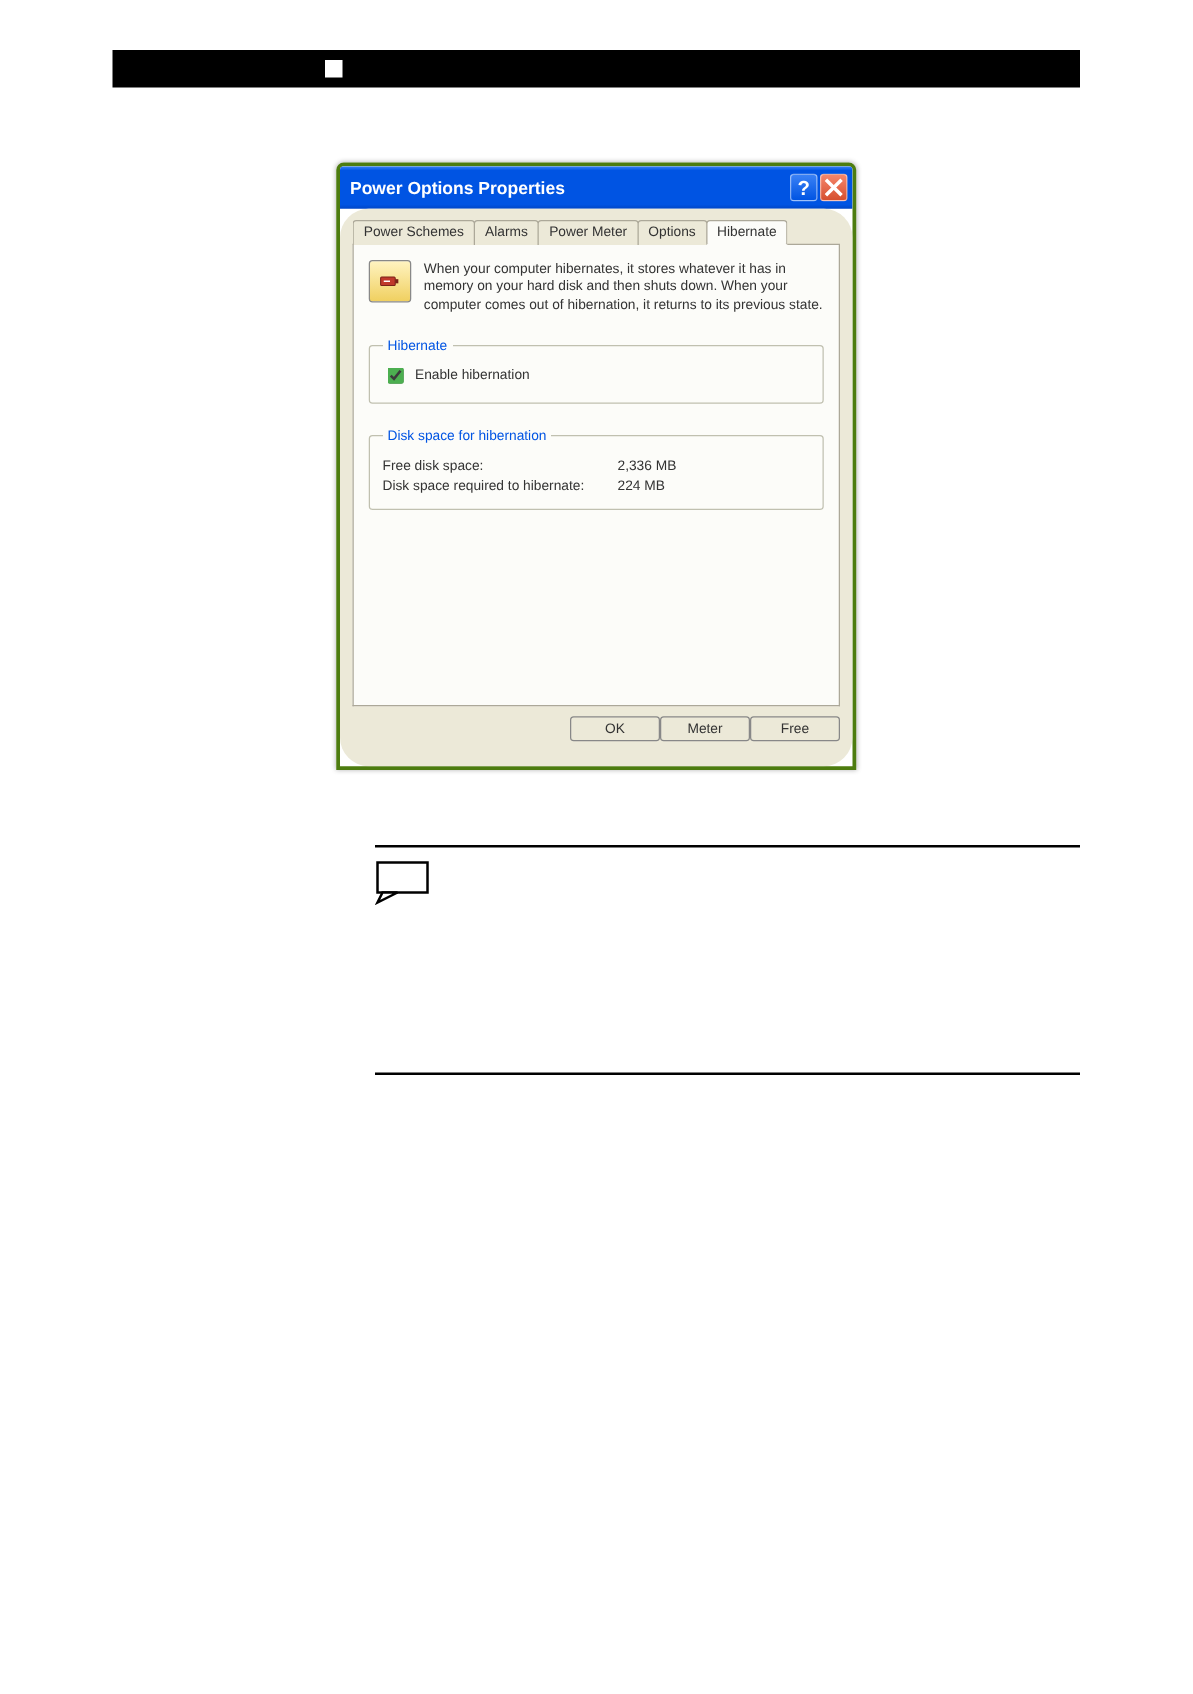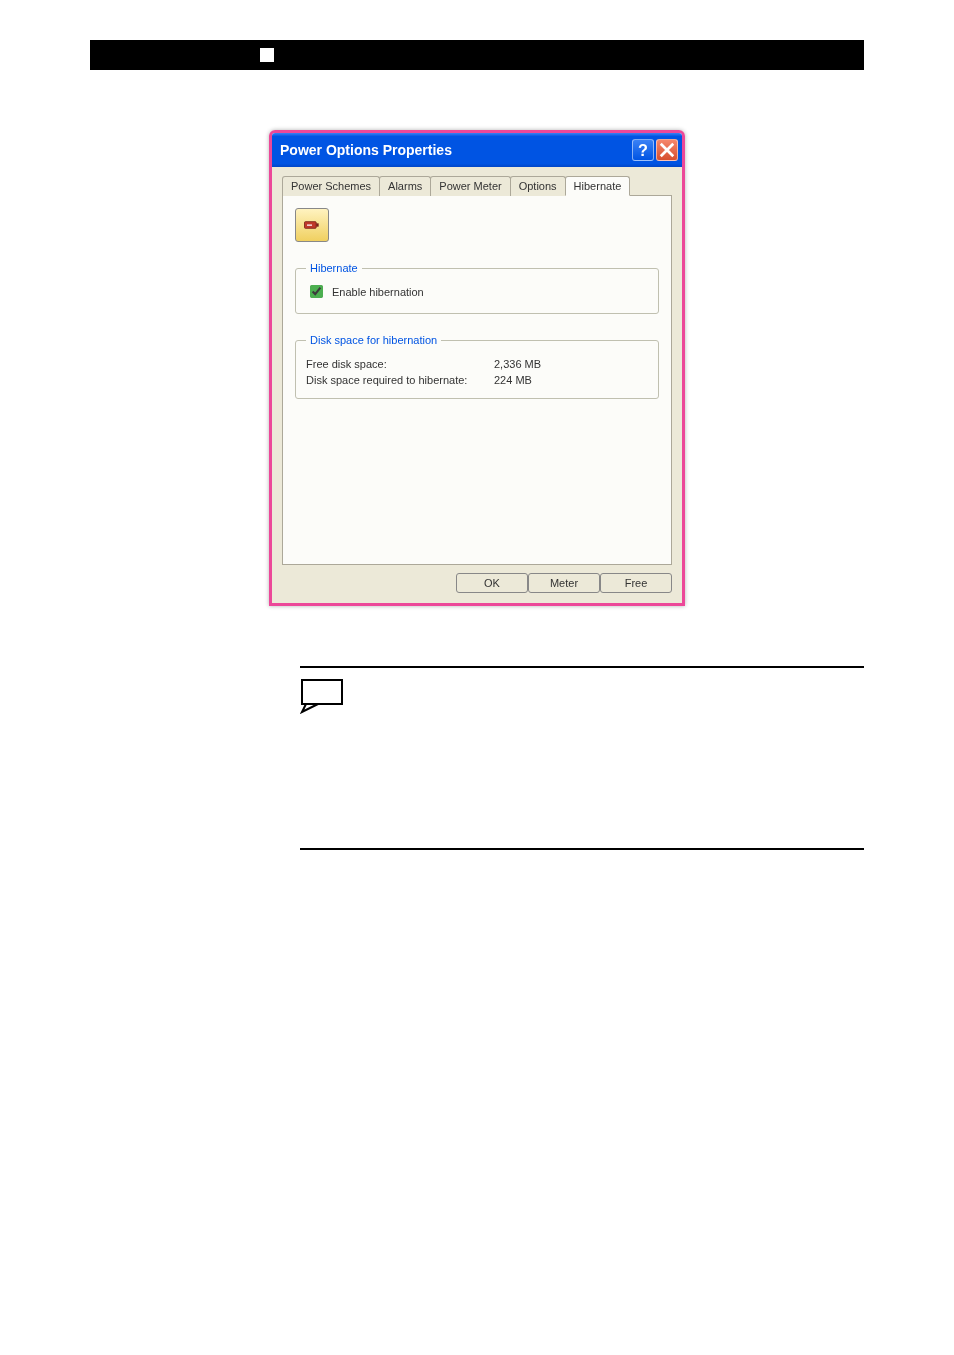--- a/index.html
+++ b/index.html
@@ -19,21 +19,21 @@
     position: absolute;
     left: 170px;
     top: 8px;
     width: 14px;
     height: 14px;
     background: #fff;
   }
   .dialog {
     width: 410px;
     margin: 60px auto 0 auto;
-    border: 3px solid #ec4899;
+    border: 3px solid #4d7c0f;
     border-radius: 6px 6px 0 0;
     overflow: hidden;
     box-shadow: 0 0 4px rgba(0,0,0,0.3);
   }
   .titlebar {
     background: linear-gradient(to bottom, #3a81f5 0%, #0054e3 10%, #0054e3 90%, #0046c7 100%);
     color: #fff;
     font-weight: bold;
     font-size: 14px;
     padding: 6px 4px 6px 8px;
@@ -54,21 +54,22 @@
     justify-content: center;
     font-weight: bold;
     font-size: 14px;
     color: #fff;
     border: 1px solid rgba(255,255,255,0.5);
   }
   .tb-help { background: linear-gradient(to bottom,#3a81f5,#0054e3); }
   .tb-close { background: linear-gradient(to bottom,#f5866b,#d64f2f); }
   .dialog-body {
     background: #ece9d8;
-    padding: 8px 10px 10px 10px;
+    padding: 8px 10px 20px 10px;
+    border-radius: 23px;
   }
   .tabs {
     display: flex;
     border-bottom: 1px solid #aca899;
     font-size: 11px;
   }
   .tab {
     padding: 3px 8px;
     border: 1px solid #aca899;
     border-bottom: none;
@@ -203,20 +204,21 @@
 
     <div class="tab-panel">
       <div class="intro">
         <div class="intro-icon">
           <svg viewBox="0 0 24 24">
             <rect x="3" y="8" width="14" height="8" rx="1" fill="#c0392b" stroke="#7a2218"></rect>
             <rect x="17" y="10" width="3" height="4" fill="#7a2218"></rect>
             <path d="M6 12 h6" stroke="#fff" stroke-width="1.5"></path>
           </svg>
         </div>
+        <div>When your computer hibernates, it stores whatever it has in memory on your hard disk and then shuts down. When your computer comes out of hibernation, it returns to its previous state.</div>
       </div>
 
       <fieldset>
         <legend>Hibernate</legend>
         <label class="chk">
           <input type="checkbox" checked="" style="">
           <span>Enable hibernation</span>
         </label>
       </fieldset>
 

